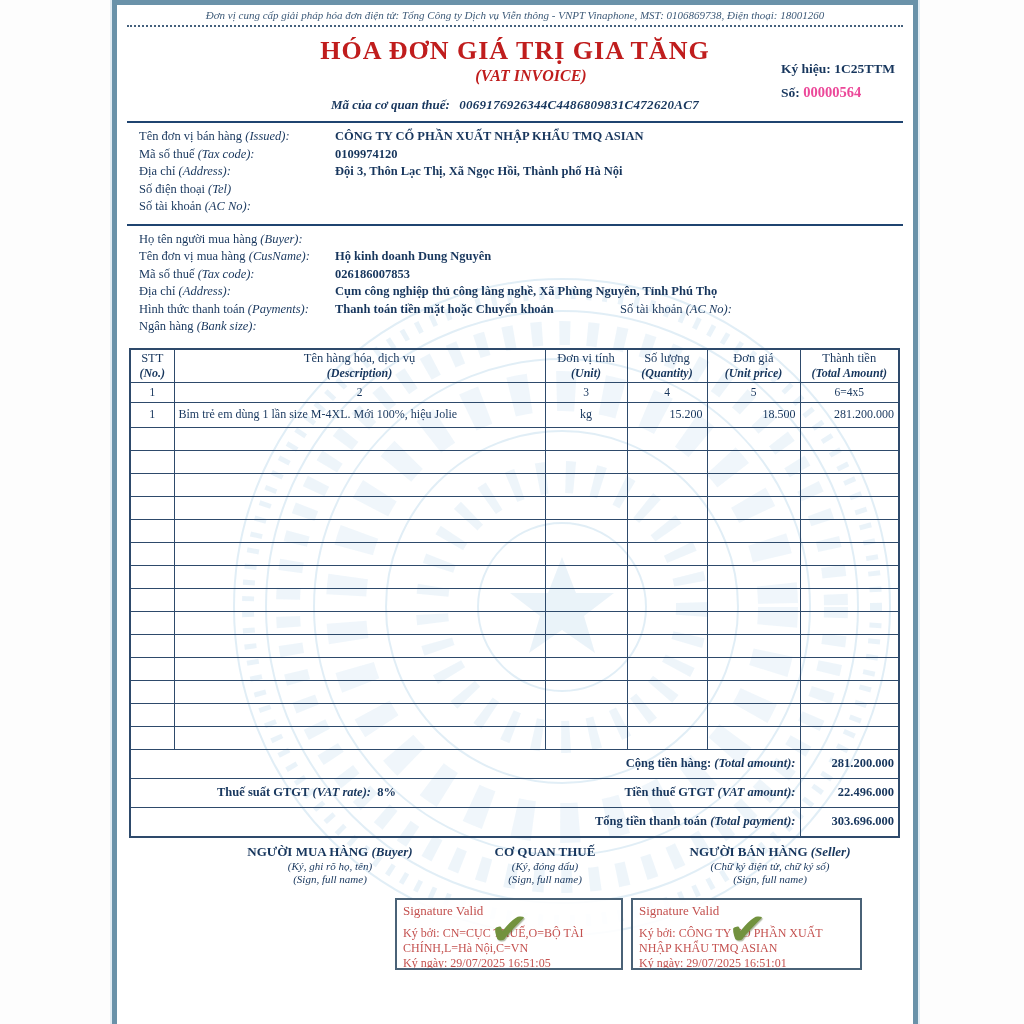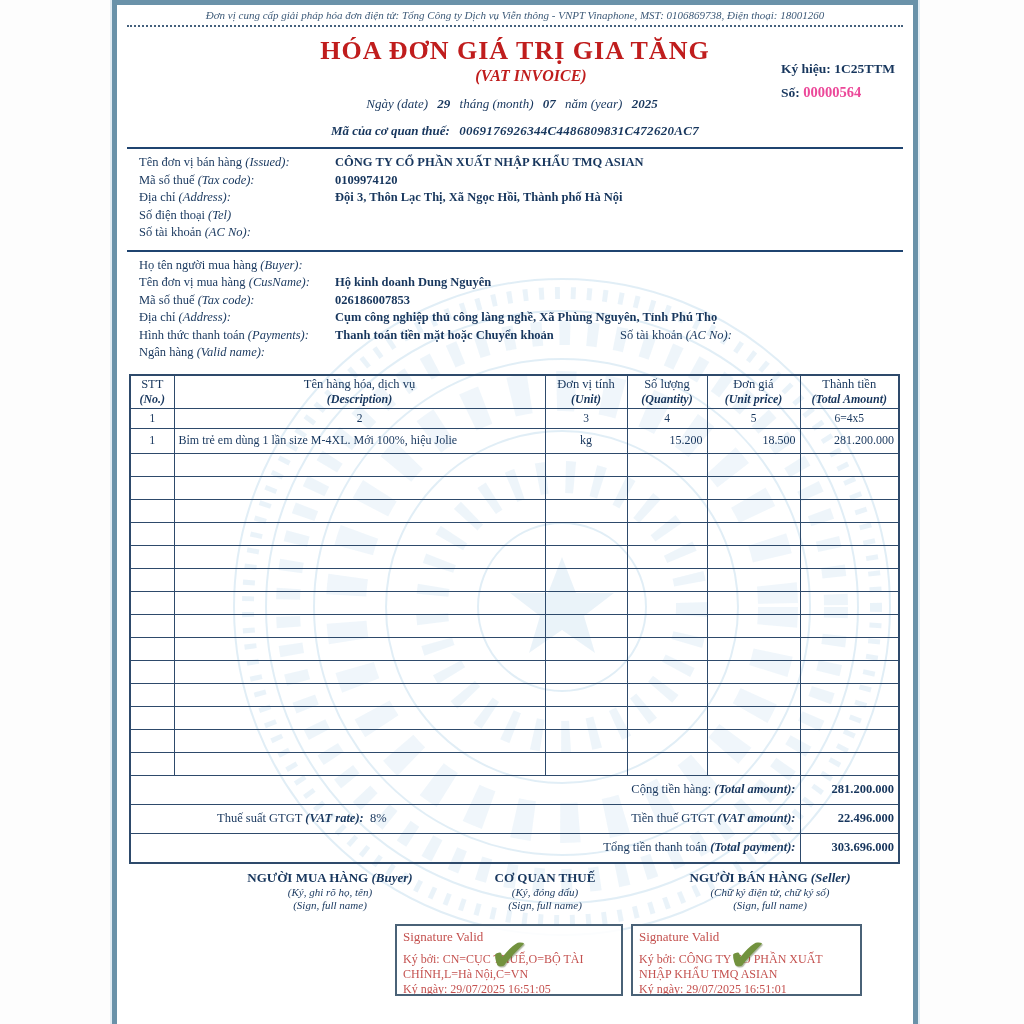--- a/index.html
+++ b/index.html
@@ -38,21 +38,21 @@
               font-size:12px;color:#17365d;}
   table.items td,table.items th{border:1px solid #2e4a6b;padding:1px 4px;overflow:hidden;white-space:nowrap;}
   table.items{border:2px solid #2e4a6b;}
   th .h-vi{font-size:12.5px;font-weight:normal;}
   th .h-en{font-size:12px;font-weight:bold;font-style:italic;}
   tr.numbering td{text-align:center;font-size:11.5px;height:17px;}
   tr.item-row td{height:22px;}
   td.c{text-align:center;} td.r{text-align:right;} td.l{text-align:left;}
   tr.empty-row td{height:20px;}
   tr.total-row td{height:26px;font-size:12.5px;}
-  .tlabel-vi{font-weight:normal;} .tlabel-en{font-weight:bold;font-style:italic;}
+  .tlabel-vi{font-weight:bold;} .tlabel-en{font-weight:bold;font-style:italic;}
   .tamount{font-weight:bold;}
   .vat-cell{display:flex;justify-content:space-between;align-items:flex-start;}
   .vat-left{padding-left:82px;}
   tr.words-row td{height:29px;font-size:12.5px;}
   .words-val{font-style:italic;font-weight:600;padding-left:4px;}
 
   .sign-row{position:relative;height:52px;margin-top:6px;}
   .sign-col{position:absolute;top:0;text-align:center;color:#17365d;}
   .sign-title{font-size:13px;font-weight:bold;}
   .sign-title i{font-style:italic;}
@@ -105,28 +105,20 @@
         <div class="serial-line">
           <span class="lbl">Ký hiệu:</span>
           <span class="val">1C25TTM</span>
         </div>
         <div class="no-line">
           <span class="lbl">Số:</span>
           <span class="val red">00000564</span>
         </div>
       </div>
 
-      <div class="date-line">
-        <span class="it">Ngày (date)</span>
-        <span class="num">29</span>
-        <span class="it">tháng (month)</span>
-        <span class="num">07</span>
-        <span class="it">năm (year)</span>
-        <span class="num">2025</span>
-      </div>
 
       <div class="cqt-line">
         <span class="lbl">Mã của cơ quan thuế:</span>
         <span class="val">0069176926344C4486809831C472620AC7</span>
       </div>
 
       <div class="hr"></div>
 
       <div class="info-block">
         <div class="info-row">
@@ -169,21 +161,21 @@
         <div class="info-row">
           <span class="ilabel"><span>Địa chỉ</span> <i>(Address):</i></span>
           <span class="ivalue">Cụm công nghiệp thủ công làng nghề, Xã Phùng Nguyên, Tỉnh Phú Thọ</span>
         </div>
         <div class="info-row">
           <span class="ilabel"><span>Hình thức thanh toán</span> <i>(Payments):</i></span>
           <span class="ivalue">Thanh toán tiền mặt hoặc Chuyển khoản</span>
           <span class="acno"><span>Số tài khoản</span> <i>(AC No):</i></span>
         </div>
         <div class="info-row">
-          <span class="ilabel"><span>Ngân hàng</span> <i>(Valid name):</i></span>
+          <span class="ilabel"><span>Ngân hàng</span> <i>(Bank size):</i></span>
           <span class="ivalue"></span>
         </div>
       </div>
 
       <table class="items">
         <colgroup>
           <col style="width:44px">
             <col style="width:371px">
             <col style="width:82px">
           <col style="width:80px">

